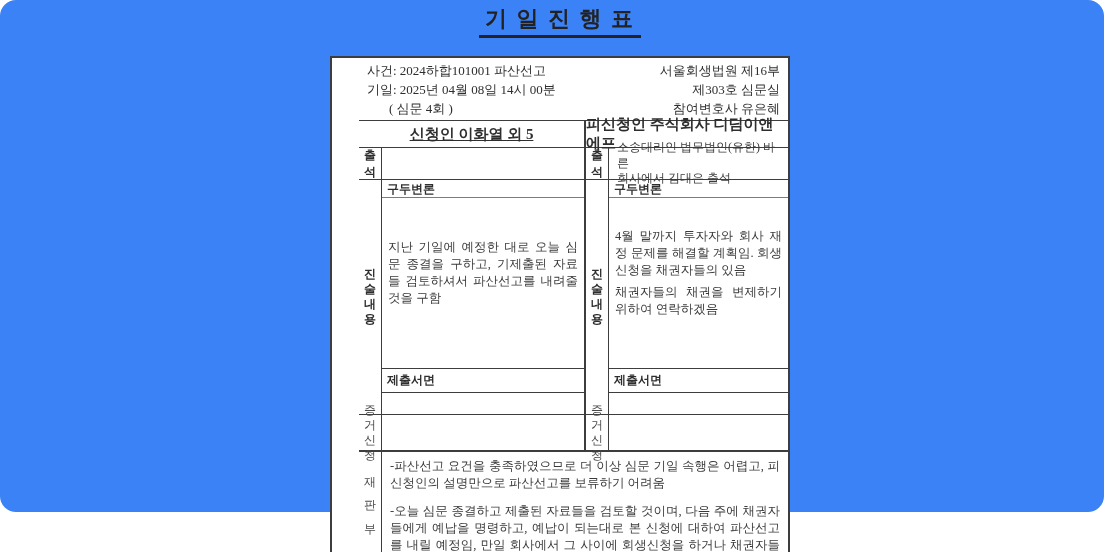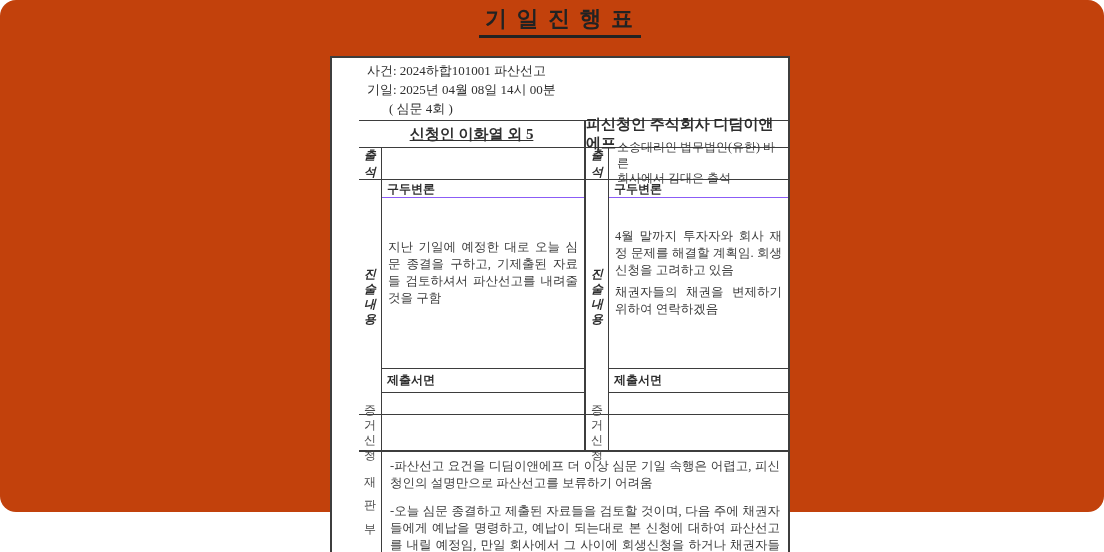--- a/index.html
+++ b/index.html
@@ -1,18 +1,18 @@
 <!DOCTYPE html>
 <html><head>
 <meta charset="utf-8">
 <style>
   * { margin:0; padding:0; box-sizing:border-box; }
   html,body { width:1104px; height:552px; background:#ffffff; overflow:hidden;
     font-family:"Liberation Serif","DejaVu Serif",serif; color:#2e2e2e; }
-  .canvas { position:relative; width:1104px; height:512px; background:#c2410c;border-radius:16px; }
+  .canvas { position:relative; width:1104px; height:512px; background:#3b82f6;border-radius:16px; }
 
   .title-wrap { position:absolute; left:330px; top:4px; width:460px; text-align:center; }
   .title { display:inline-block; font-size:22px; font-weight:bold; letter-spacing:2px;
     color:#222; border-bottom:3px solid #222; padding:0 6px 1px 6px; }
 
   .table { position:absolute; left:330px; top:56px; width:460px; height:512px;
     border:2px solid #3d3d3d; display:flex; flex-direction:column; overflow:hidden; background:#fff;padding-left:27px; }
 
   .info-row { height:63px; border-bottom:1px solid #3d3d3d; display:flex;
     justify-content:space-between; padding:3px 8px 0 8px; font-size:13px; }
@@ -27,21 +27,21 @@
 
   .half-l { width:226px; border-right:1px solid #3d3d3d; }
   .half-r { flex:1; border-left:1px solid #3d3d3d; }
 
   .halves { height:303px; display:flex; }
   .half { display:flex; flex-direction:column; }
 
   .att-row { height:32px; border-bottom:1px solid #3d3d3d; display:flex; }
   .label-col { width:23px; border-right:1px solid #3d3d3d; display:flex;
     align-items:center; justify-content:center; font-size:12px; text-align:center; }
-  .bold { font-weight:bold;font-style:italic; }
+  .bold { font-weight:bold; }
   .stacked { white-space:pre-line; line-height:1.25; }
   .att-content { flex:1; padding:2px 8px; font-size:12px; line-height:1.3;
     display:flex; flex-direction:column; justify-content:center; color:#3a3a3a; }
 
   .tall-row { flex:1; display:flex; border-bottom:1px solid #3d3d3d; }
   .tall-content { flex:1; display:flex; flex-direction:column; }
   .subhead { height:18px; border-bottom:1px solid #8b5cf6; font-weight:bold;
     font-size:12px; padding:1px 0 0 5px; line-height:16px; }
   .stmt-zone { flex:1; display:flex; align-items:center; padding:0 6px; }
   .stmt-text { font-size:12.5px; line-height:17px; text-align:justify; color:#3a3a3a; width:100%; }
@@ -76,20 +76,25 @@
     <span class="title">기 일 진 행 표</span>
   </div>
 
   <div class="table">
 
     <div class="info-row">
       <div class="info-left">
         <div>사건: 2024하합101001 파산선고</div>
         <div>기일: 2025년 04월 08일 14시 00분</div>
         <div class="indent">( 심문 4회 )</div>
+      </div>
+      <div class="info-right">
+        <div>서울회생법원 제16부</div>
+        <div>제303호 심문실</div>
+        <div>참여변호사 유은혜</div>
       </div>
     </div>
 
     <div class="col-headers">
       <div class="half-l colhead">
         <span class="u">신청인 이화열 외 5</span>
       </div>
       <div class="half-r colhead">
         <span>피신청인 주식회사 디딤이앤에프</span>
       </div>
@@ -130,21 +135,21 @@
             <div>회사에서 김대은 출석</div>
           </div>
         </div>
         <div class="tall-row">
           <div class="label-col bold stacked">진술
 내용</div>
           <div class="tall-content">
             <div class="subhead">구두변론</div>
             <div class="stmt-zone">
               <div class="stmt-text">
-                <p>4월 말까지 투자자와 회사 재정 문제를 해결할 계획임. 회생 신청을 고려하고 있음</p>
+                <p>4월 말까지 투자자와 회사 재정 문제를 해결할 계획임. 회생 신청을 채권자들의 있음</p>
                 <p>채권자들의 채권을 변제하기 위하여 연락하겠음</p>
               </div>
             </div>
             <div class="docs-head">제출서면</div>
             <div class="tall-spacer"></div>
           </div>
         </div>
         <div class="evid-row">
           <div class="label-col evid-label stacked">증거
 신청</div>
@@ -152,21 +157,21 @@
         </div>
       </div>
 
     </div>
 
     <div class="panel-row">
       <div class="panel-label">재
 판
 부</div>
       <div class="panel-content">
-        <p>-파산선고 요건을 디딤이앤에프 더 이상 심문 기일 속행은 어렵고, 피신청인의 설명만으로 파산선고를 보류하기 어려움</p>
+        <p>-파산선고 요건을 충족하였으므로 더 이상 심문 기일 속행은 어렵고, 피신청인의 설명만으로 파산선고를 보류하기 어려움</p>
         <p>-오늘 심문 종결하고 제출된 자료들을 검토할 것이며, 다음 주에 채권자들에게 예납을 명령하고, 예납이 되는대로 본 신청에 대하여 파산선고를 내릴 예정임, 만일 회사에서 그 사이에 회생신청을 하거나 채권자들과 합의가 되면 관련 자료를 제출하면 되고, 이를 검토하겠음</p>
       </div>
     </div>
 
     <div class="partial-row">
       <div class="partial-label"></div>
       <div></div>
     </div>
 
   </div>

